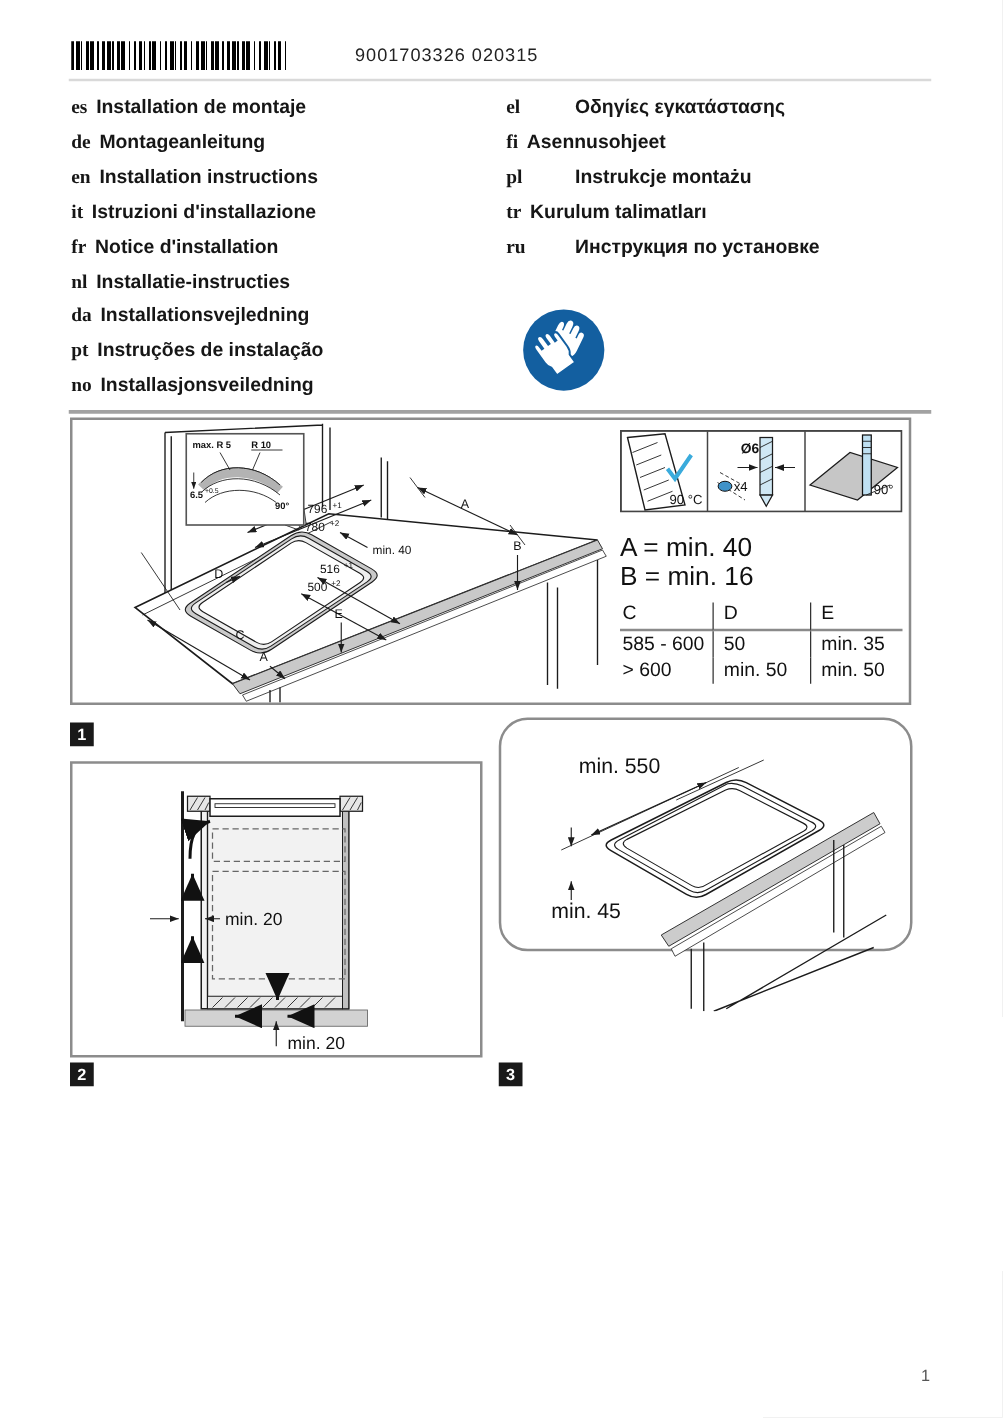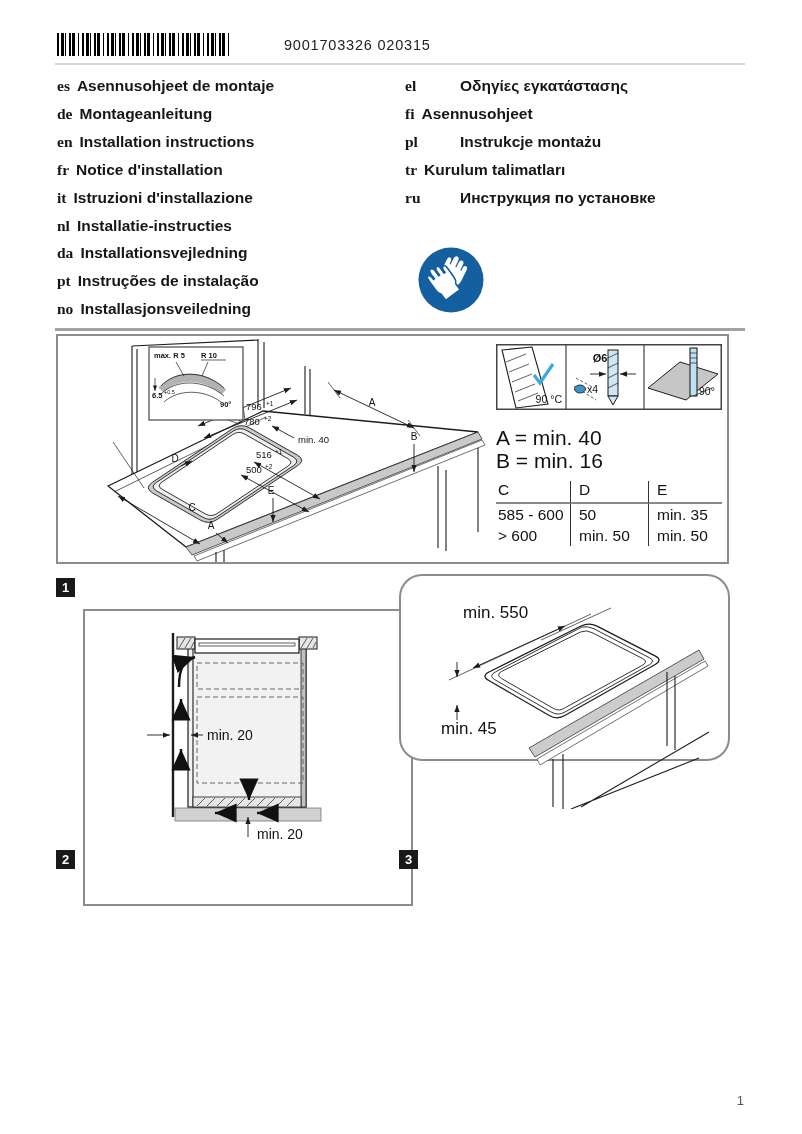--- a/index.html
+++ b/index.html
@@ -12,21 +12,21 @@
   .barcode-num{position:absolute;left:284px;top:37px;font-size:14.5px;letter-spacing:0.8px;color:#222;}
   .rule1{position:absolute;left:55px;top:63px;width:690px;height:2px;background:#d9d9d9;}
   .rule2{position:absolute;left:55px;top:328px;width:690px;height:3px;background:#a2a2a2;}
   .langs{position:absolute;top:72px;font-size:15.5px;font-weight:bold;line-height:27.9px;white-space:nowrap;}
   .langs.left{left:57px;} .langs.right{left:405px;}
   .code{display:inline-block;margin-right:7px;font-family:Liberation Serif, serif;}
   .code.wide{width:55px;margin-right:0;}
   .gloves{position:absolute;left:417px;top:246px;width:68px;height:68px;}
   .figbox{position:absolute;border:2px solid #8c8c8c;background:#fff;box-sizing:border-box;}
   #fig1{left:56px;top:334px;width:673px;height:230px;}
-  #fig2{left:56px;top:609px;width:330px;height:297px;margin-left:27px;}
+  #fig2{left:56px;top:609px;width:330px;height:237px;}
   #fig3{left:399px;top:574px;width:331px;height:187px;border-radius:23px;}
   .fig-label{position:absolute;width:19px;height:19px;background:#191919;color:#fff;
     font-size:13px;font-weight:bold;text-align:center;line-height:19px;}
   #lab1{left:56px;top:578px;} #lab2{left:56px;top:850px;} #lab3{left:399px;top:850px;}
   .rpanel{position:absolute;left:438px;top:8px;width:228px;}
   .notes{margin-top:12px;font-size:21px;line-height:23px;color:#111;}
   .spec-table{margin-top:9px;display:grid;grid-template-columns:74px 78px 74px;font-size:15.5px;color:#111;}
   .spec-table .hc{border-bottom:2px solid #8a8a8a;padding:0 0 3px 2px;}
   .spec-table .c{padding:2px 0 1px 2px;}
   .bl{border-left:1px solid #333;padding-left:8px !important;}
@@ -42,25 +42,25 @@
 </head>
 <body>
 
 <div class="page">
 
   <div class="barcode"></div>
   <div class="barcode-num">9001703326 020315</div>
   <div class="rule1"></div>
 
   <div class="langs left">
-    <div><span class="code">es</span><span>Asennusohjeet de montaje</span></div>
+    <div><span class="code">es</span><span>Installation de montaje</span></div>
     <div><span class="code">de</span><span>Montageanleitung</span></div>
     <div><span class="code">en</span><span>Installation instructions</span></div>
+    <div><span class="code">it</span><span>Istruzioni d'installazione</span></div>
     <div><span class="code">fr</span><span>Notice d'installation</span></div>
-    <div><span class="code">it</span><span>Istruzioni d'installazione</span></div>
     <div><span class="code">nl</span><span>Installatie-instructies</span></div>
     <div><span class="code">da</span><span>Installationsvejledning</span></div>
     <div><span class="code">pt</span><span>Instruções de instalação</span></div>
     <div><span class="code">no</span><span>Installasjonsveiledning</span></div>
   </div>
 
   <div class="langs right">
     <div><span class="code wide">el</span><span>Οδηγίες εγκατάστασης</span></div>
     <div><span class="code">fi</span><span>Asennusohjeet</span></div>
     <div><span class="code wide">pl</span><span>Instrukcje montażu</span></div>

